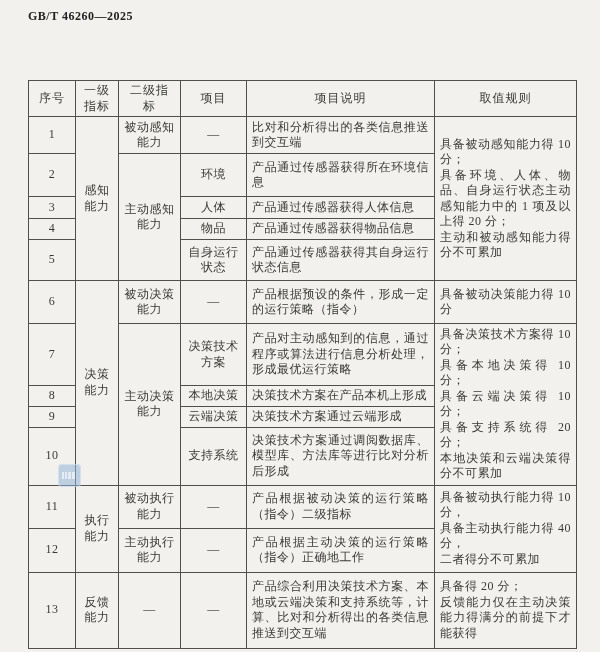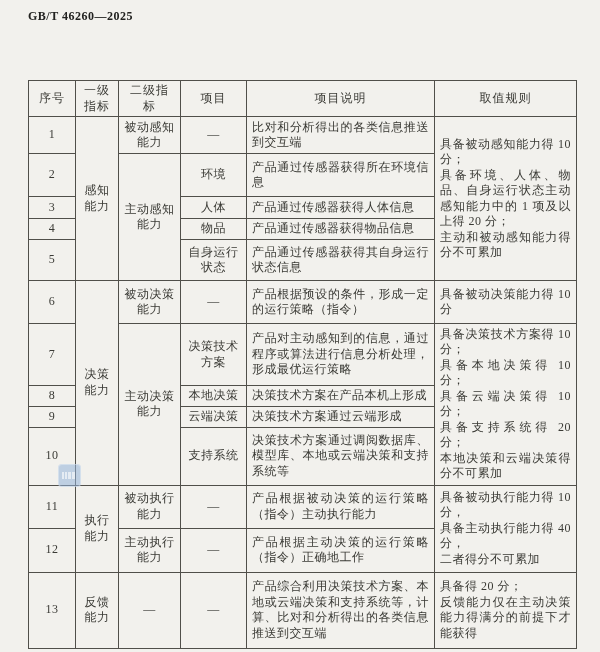--- a/index.html
+++ b/index.html
@@ -157,29 +157,29 @@
         <td class="text">决策技术方案在产品本机上形成</td>
       </tr>
       <tr style="height:21px">
         <td class="center">9</td>
         <td class="center">云端决策</td>
         <td class="text">决策技术方案通过云端形成</td>
       </tr>
       <tr style="height:58px">
         <td class="center">10</td>
         <td class="center">支持系统</td>
-        <td class="text">决策技术方案通过调阅数据库、模型库、本地或云端决策和支持系统等</td>
+        <td class="text">决策技术方案通过调阅数据库、模型库、方法库等进行比对分析后形成</td>
       </tr>
 
       <tr style="height:43px">
         <td class="center">11</td>
         <td class="center" rowspan="2">执行能力</td>
         <td class="center">被动执行能力</td>
         <td class="center">—</td>
-        <td class="text">产品根据被动决策的运行策略（指令）主动执行能力</td>
+        <td class="text">产品根据被动决策的运行策略（指令）二级指标</td>
         <td class="rule" rowspan="2">具备被动执行能力得 10 分，
 具备主动执行能力得 40 分，
 二者得分不可累加</td>
       </tr>
       <tr style="height:44px">
         <td class="center">12</td>
         <td class="center">主动执行能力</td>
         <td class="center">—</td>
         <td class="text">产品根据主动决策的运行策略（指令）正确地工作</td>
       </tr>

